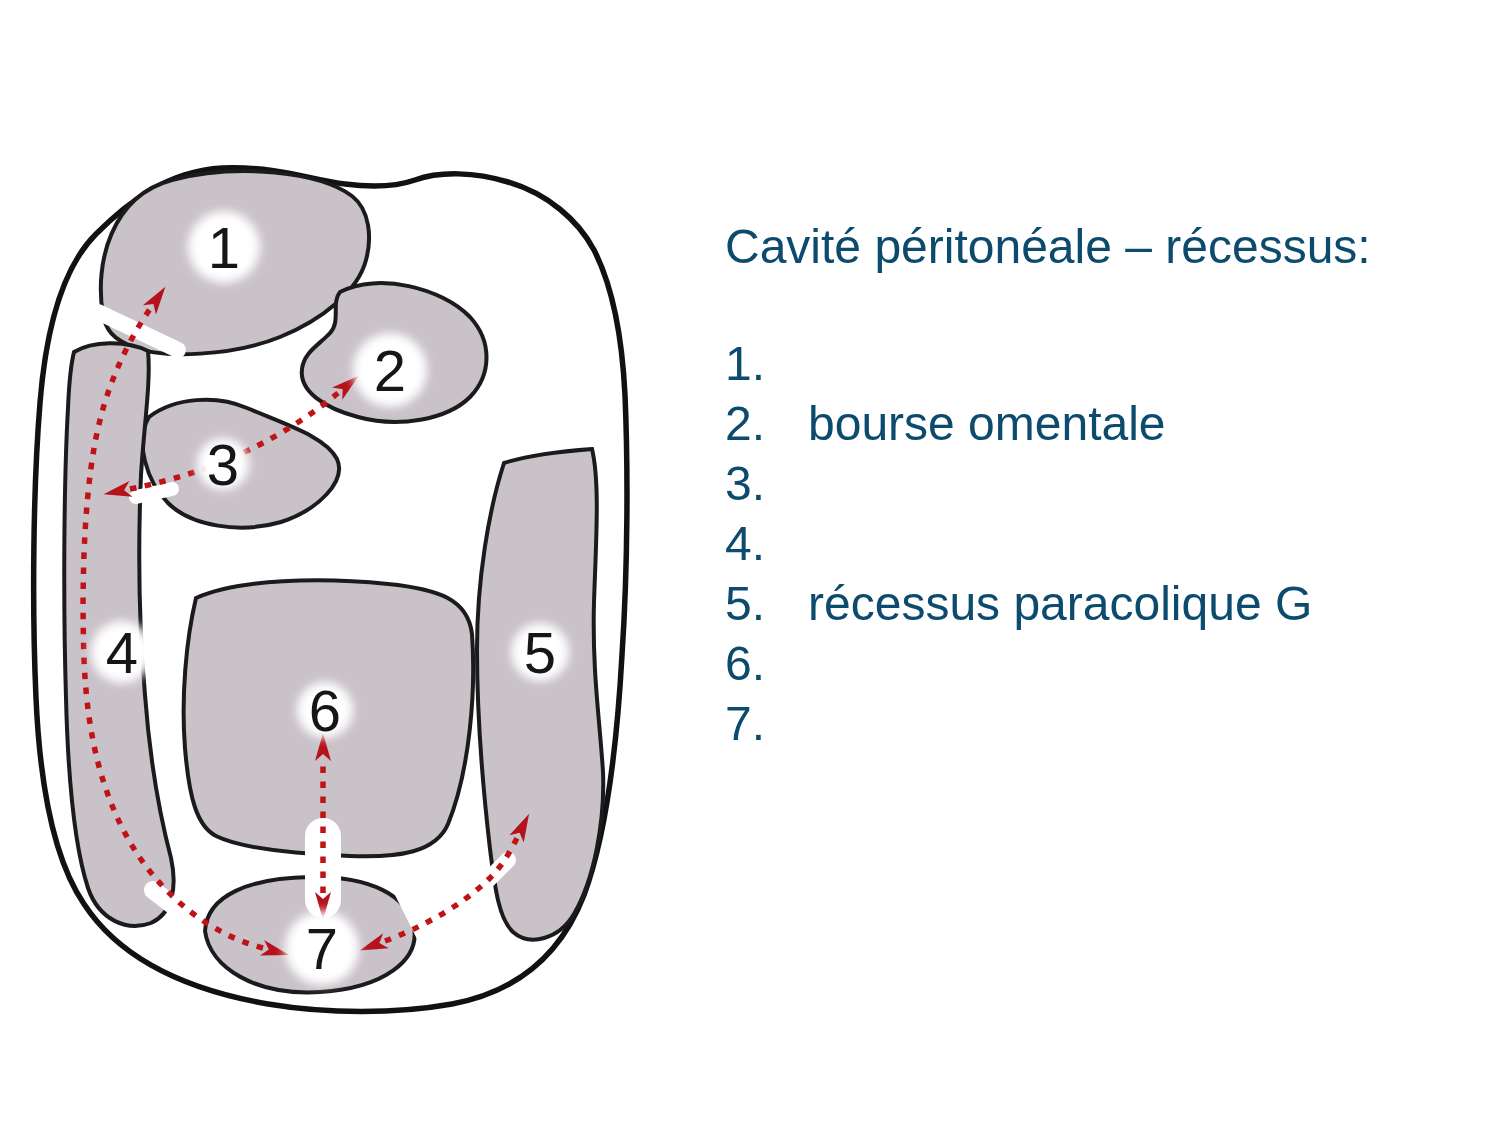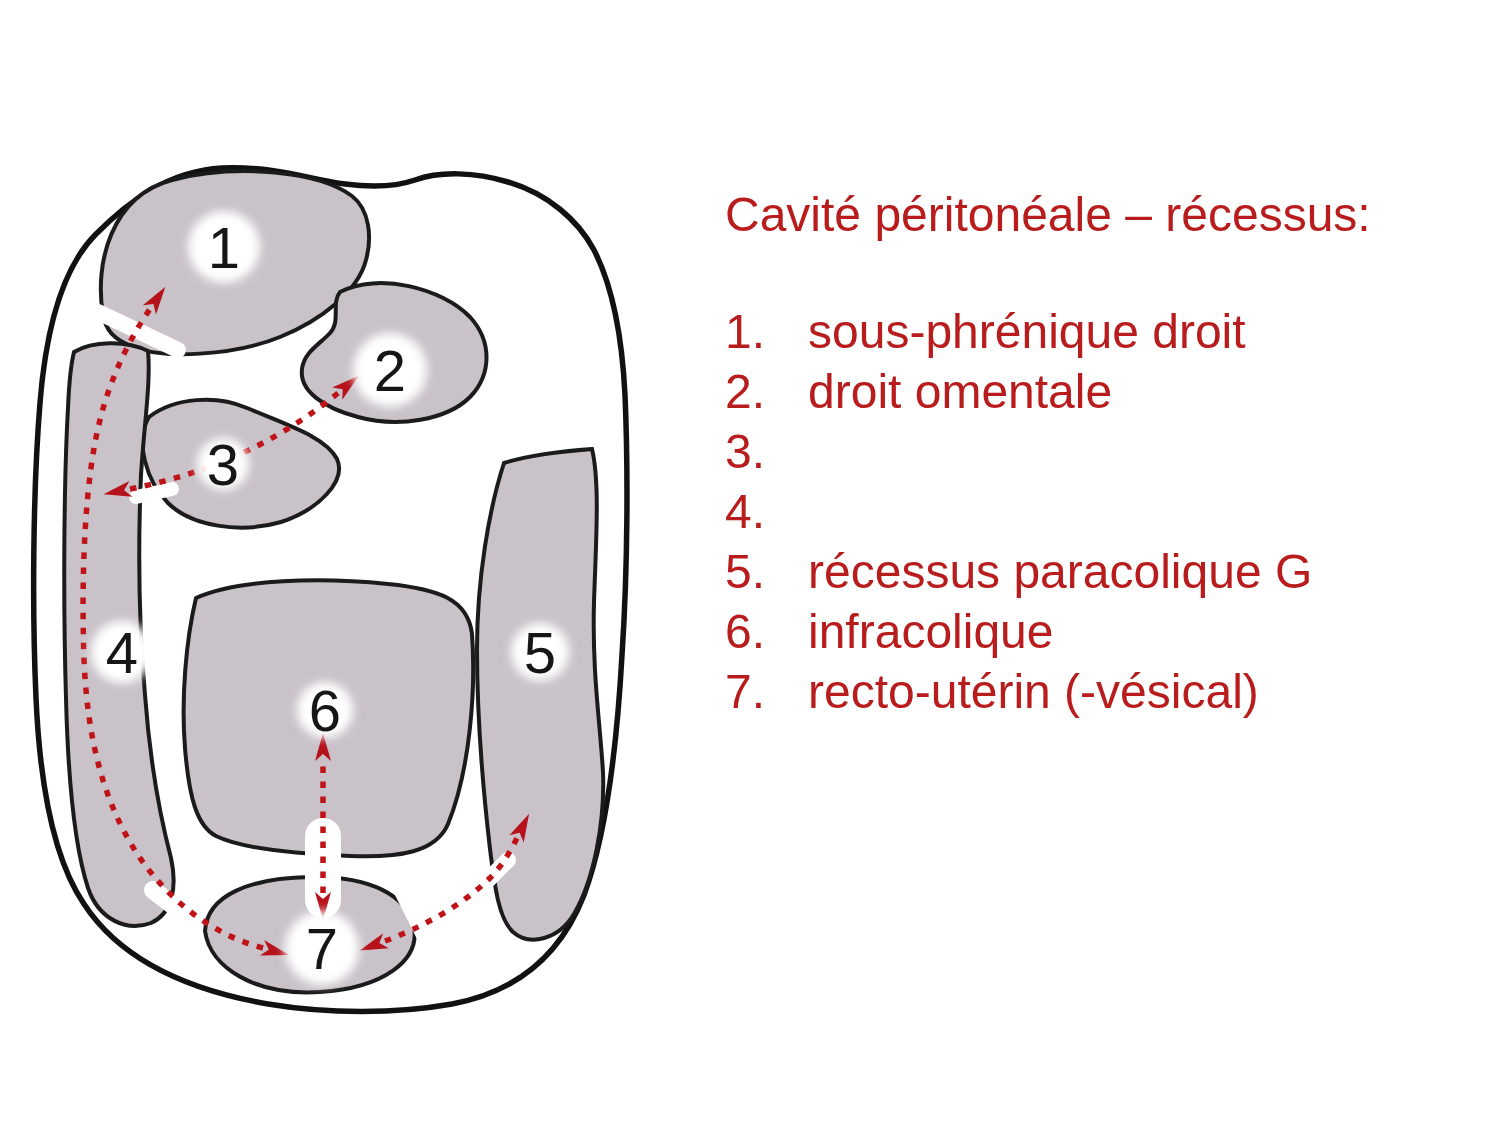--- a/index.html
+++ b/index.html
@@ -25,22 +25,22 @@
     font-family: "Liberation Sans", sans-serif;
     font-size: 58px;
     fill: #161616;
     text-anchor: middle;
   }
 
   
   .text-block {
     position: absolute;
     left: 725px;
-    top: 183px;
-    color: #b91c1c;
+    top: 215px;
+    color: #0c4a6e;
     font-size: 48px;
   }
   .slide-title { line-height: 64px; white-space: nowrap; }
   .recess-list { margin-top: 55px; }
   .recess-row { display: flex; line-height: 60px; white-space: nowrap; }
   .recess-row .num { width: 83px; flex: 0 0 83px; }
 </style>
 </head>
 <body>
 
@@ -128,40 +128,37 @@
       <text class="region-num" x="325" y="731">6</text>
       <text class="region-num" x="322" y="969">7</text>
     </svg>
   </div>
 
   <div class="text-block">
     <div class="slide-title">Cavité péritonéale – récessus:</div>
     <div class="recess-list">
       <div class="recess-row">
         <span class="num">1.</span>
-        <span class="lbl">sous-phrénique droit</span>
       </div>
       <div class="recess-row">
         <span class="num">2.</span>
-        <span class="lbl">droit omentale</span>
+        <span class="lbl">bourse omentale</span>
       </div>
       <div class="recess-row">
         <span class="num">3.</span>
       </div>
       <div class="recess-row">
         <span class="num">4.</span>
       </div>
       <div class="recess-row">
         <span class="num">5.</span>
         <span class="lbl">récessus paracolique G</span>
       </div>
       <div class="recess-row">
         <span class="num">6.</span>
-        <span class="lbl">infracolique</span>
       </div>
       <div class="recess-row">
         <span class="num">7.</span>
-        <span class="lbl">recto-utérin (-vésical)</span>
       </div>
     </div>
   </div>
 
 </div>
 
 </body></html>

